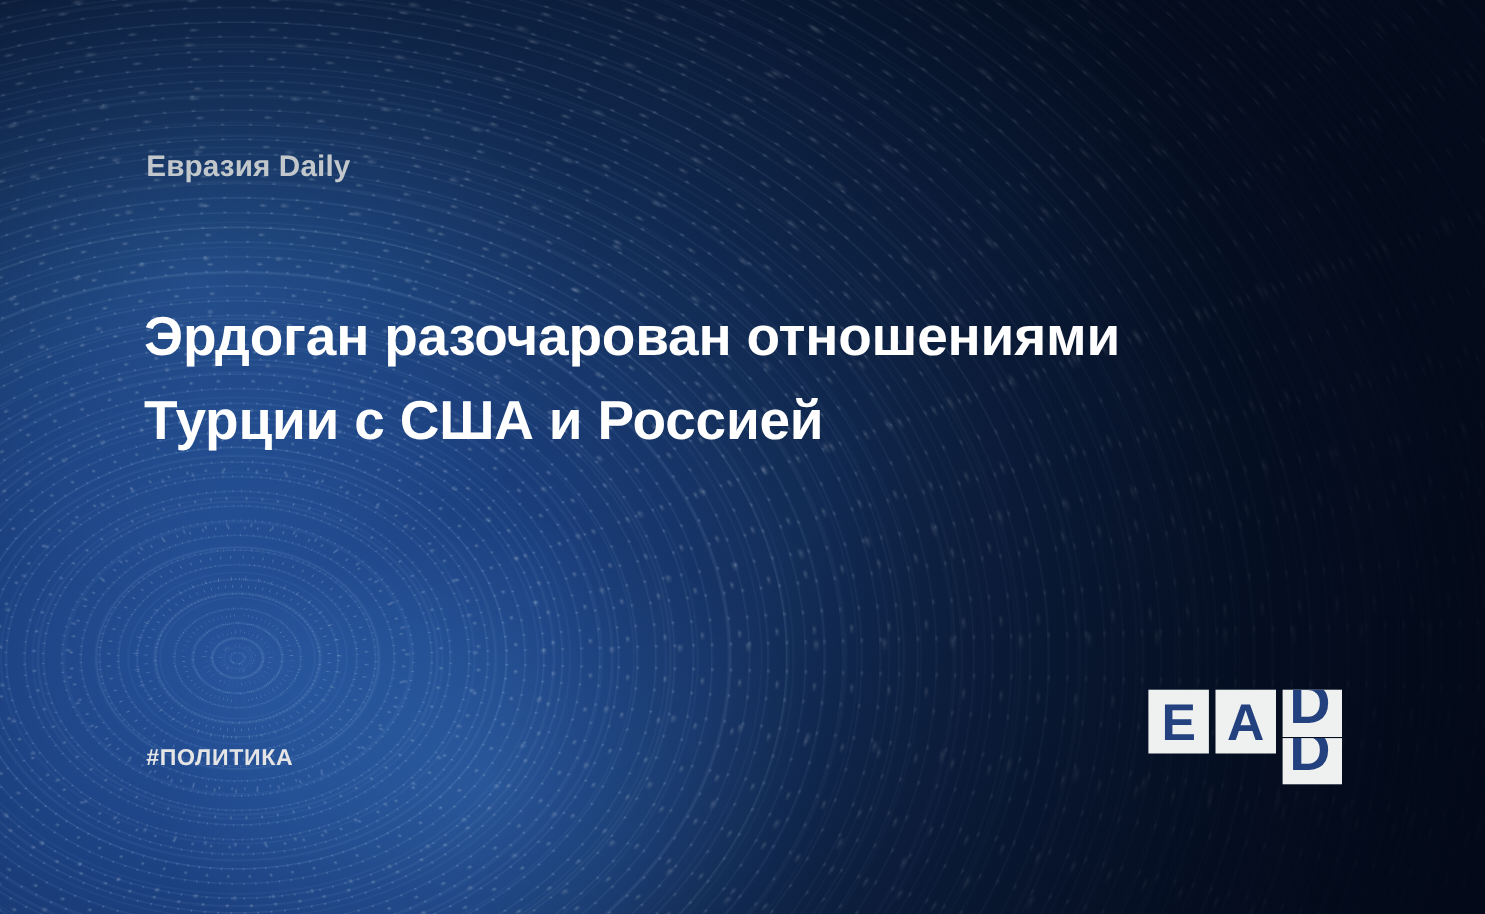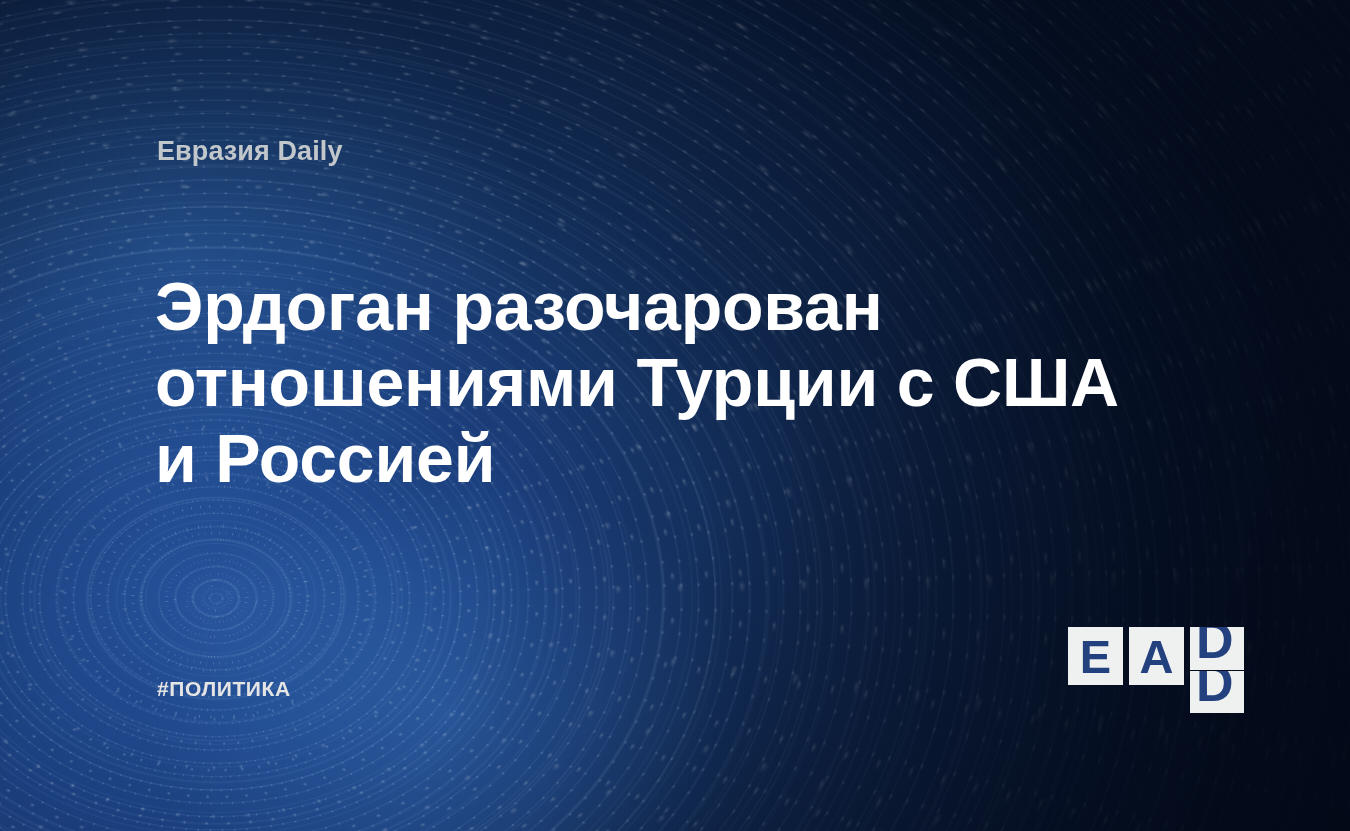--- a/index.html
+++ b/index.html
@@ -183,40 +183,39 @@
       radial-gradient(ellipse 420px 340px at 33% 86%,
         rgba(46,96,168,0.30) 0%,
         rgba(46,96,168,0.00) 72%);
     mix-blend-mode: screen;
   }
 
   
   .content {
     position: absolute;
     inset: 0;
-    margin-left: 24px;
   }
 
   .site-logo {
     position: absolute;
     left: 133px;
     top: 136px;
     font-size: 27px;
     font-weight: bold;
     color: #c2c7cb;
     letter-spacing: 0.1px;
     white-space: nowrap;
   }
 
   .headline {
     position: absolute;
     left: 131px;
     top: 268px;
     width: 1000px;
-    font-size: 68px;
+    font-size: 50px;
     line-height: 76px;
     font-weight: bold;
     color: #ffffff;
     letter-spacing: -0.2px;
   }
 
   .category-tag {
     position: absolute;
     left: 133px;
     top: 677px;

